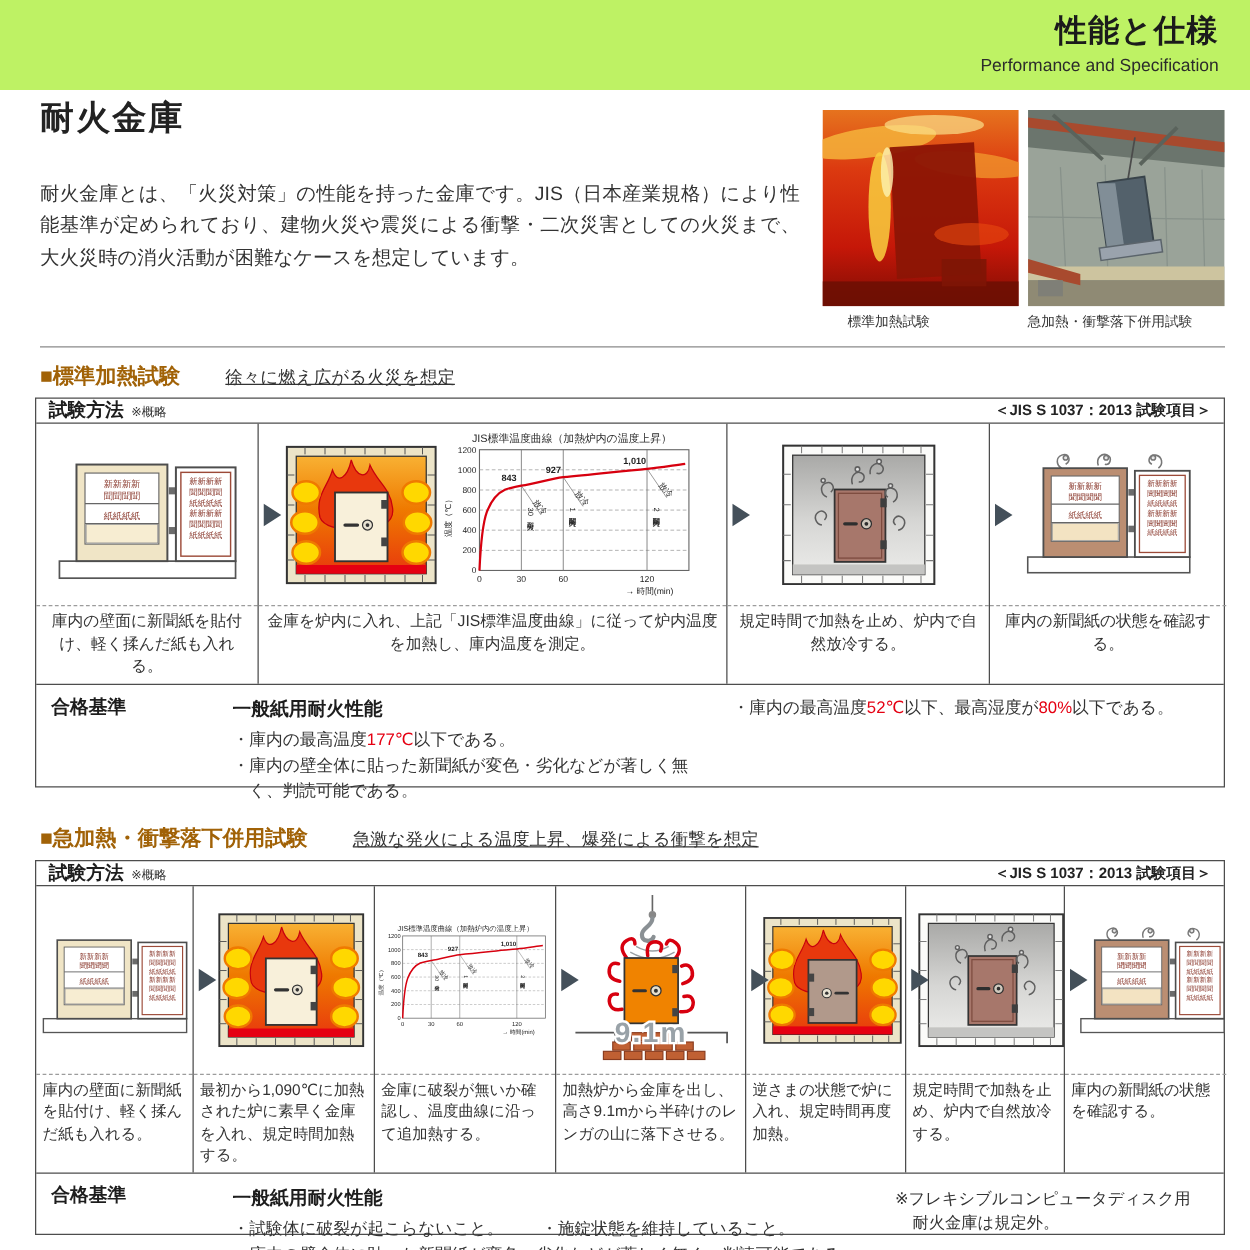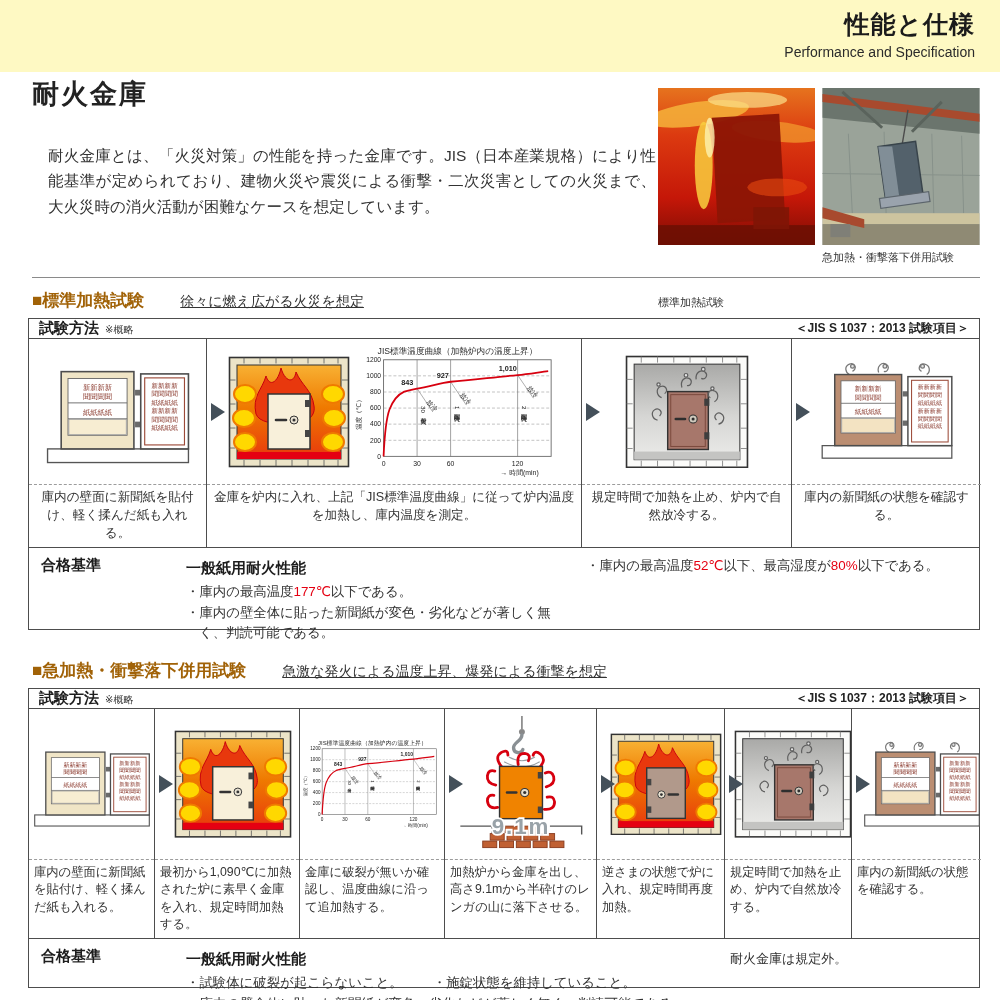--- a/index.html
+++ b/index.html
@@ -2,32 +2,32 @@
 <html><head>
 <meta charset="utf-8">
 <style>
   html,body{margin:0;padding:0;}
   body{
     width:1000px;height:1000px;position:relative;background:#fff;
     font-family:"Liberation Sans","DejaVu Sans",sans-serif;color:#333;
     overflow:hidden;
   }
   
-  .band{position:absolute;left:0;top:0;width:1000px;height:72px;background:#fef9c3;}
+  .band{position:absolute;left:0;top:0;width:1000px;height:72px;background:#bef264;}
   .band-inner{position:absolute;right:25px;top:8px;text-align:right;}
   .band-title{font-size:25px;font-weight:bold;color:#1b1b1b;letter-spacing:1px;}
   .band-sub{font-size:14px;color:#2b2b2b;margin-top:3px;}
   
   .intro-head{position:absolute;left:32px;top:76px;font-size:27px;font-weight:bold;color:#222;letter-spacing:2px;}
-  .intro-body{position:absolute;left:48px;top:143px;width:608px;font-size:15.5px;line-height:1.63;color:#333;text-align:justify;}
+  .intro-body{position:absolute;left:32px;top:143px;width:608px;font-size:15.5px;line-height:1.63;color:#333;text-align:justify;}
   .photo{position:absolute;top:88px;width:157px;height:157px;}
   .photo svg{display:block;width:100%;height:100%;}
   .photo1{left:658px;} .photo2{left:822px;width:158px;}
   .photo-cap{position:absolute;top:250px;font-size:11px;color:#333;}
-  .pc1{left:658px;margin-top:45px;} .pc2{left:822px;}
+  .pc1{left:678px;} .pc2{left:822px;}
   .rule{position:absolute;left:32px;top:277px;width:948px;border-top:1px solid #8a8a8a;}
   
   .sec-head{position:absolute;left:32px;}
   .sh1{top:289px;} .sh2{top:659px;}
   .sec-title{font-size:17px;font-weight:bold;color:#a16207;}
   .sec-sub{font-size:14px;color:#333;margin-left:36px;font-weight:normal;text-decoration:underline;}
   
   .box{position:absolute;left:28px;width:952px;border:1px solid #4d4d4d;background:#fff;box-sizing:border-box;display:flex;flex-direction:column;}
   .box1{top:318px;height:312px;} .box2{top:688px;height:300px;}
   .box-head{height:27px;border-bottom:1px solid #4d4d4d;display:flex;align-items:center;justify-content:space-between;padding:0 10px;box-sizing:border-box;}
@@ -708,16 +708,17 @@
     </div>
   </div>
   <div class="criteria">
     <div class="crit-label">合格基準</div>
     <div class="crit-col c2a">
       <div class="crit-title">一般紙用耐火性能</div>
       <div><span>・試験体に破裂が起こらないこと。</span><span class="bullet-gap">・施錠状態を維持していること。</span></div>
       <div class="hang">・庫内の壁全体に貼った新聞紙が変色・劣化などが著しく無く、判読可能である。</div>
     </div>
     <div class="crit-col c2b note">
+      <div>※フレキシブルコンピュータディスク用</div>
       <div class="hang2">耐火金庫は規定外。</div>
     </div>
   </div>
 </div>
 
 </body></html>

